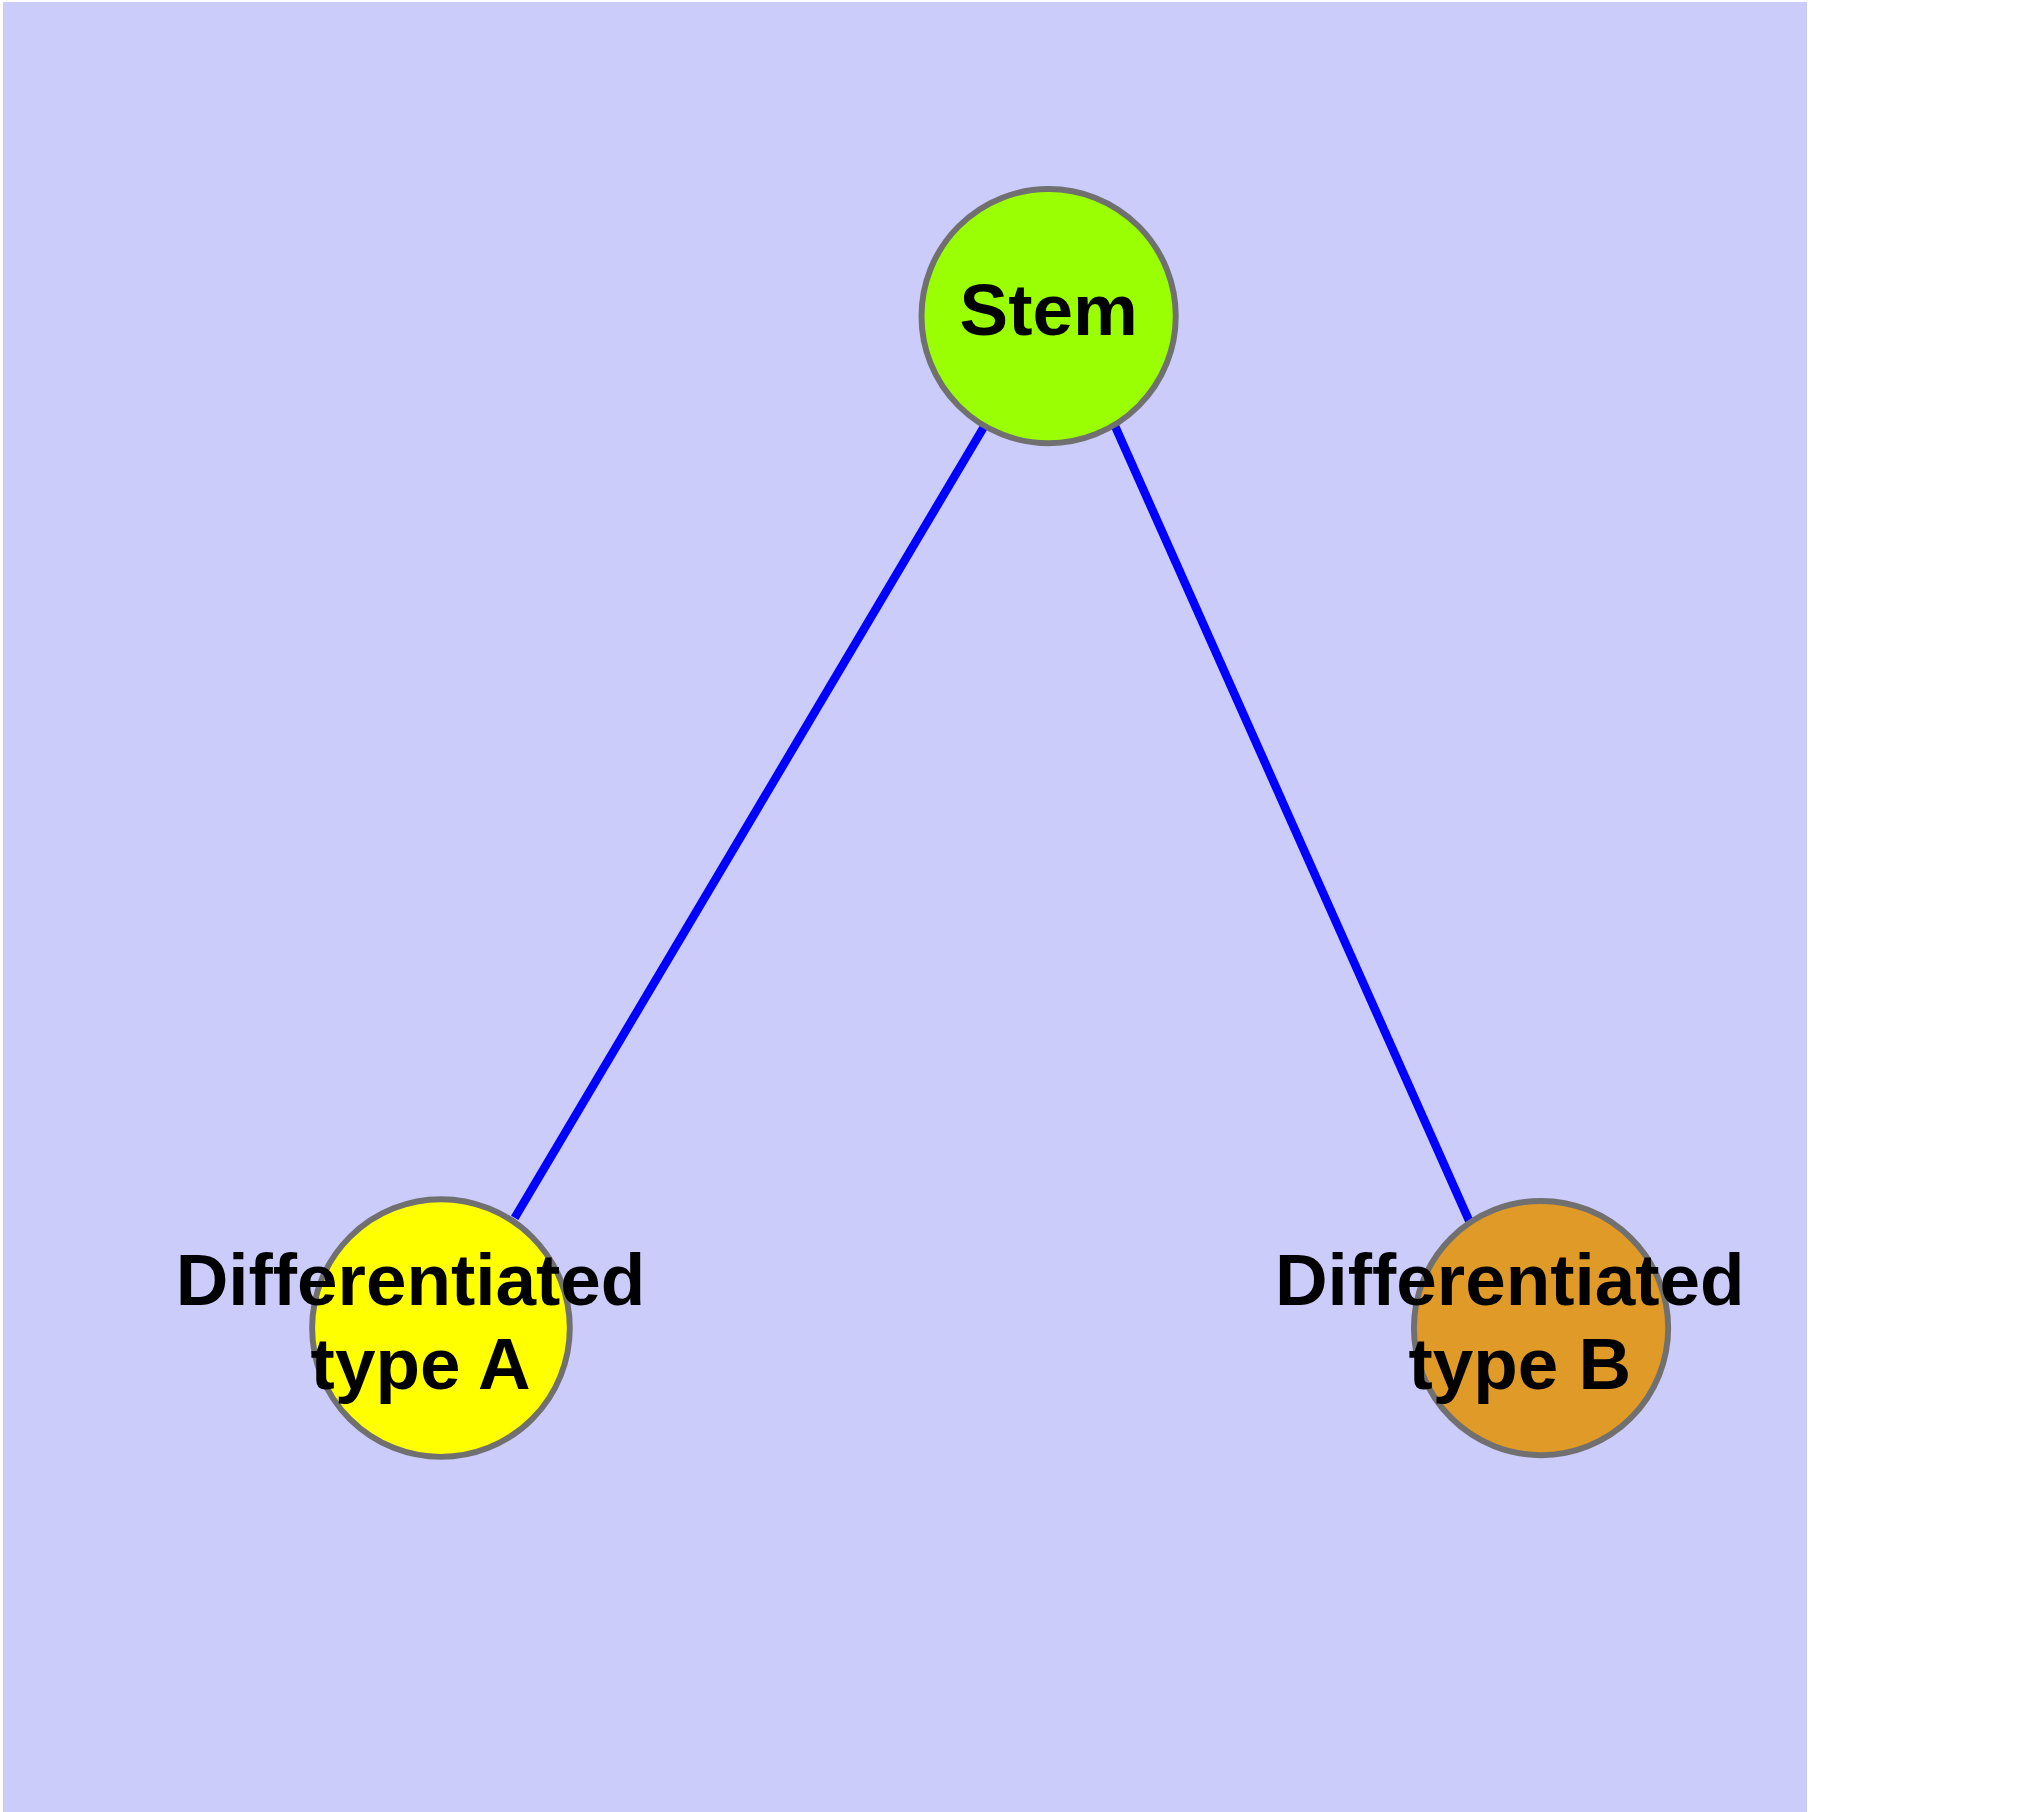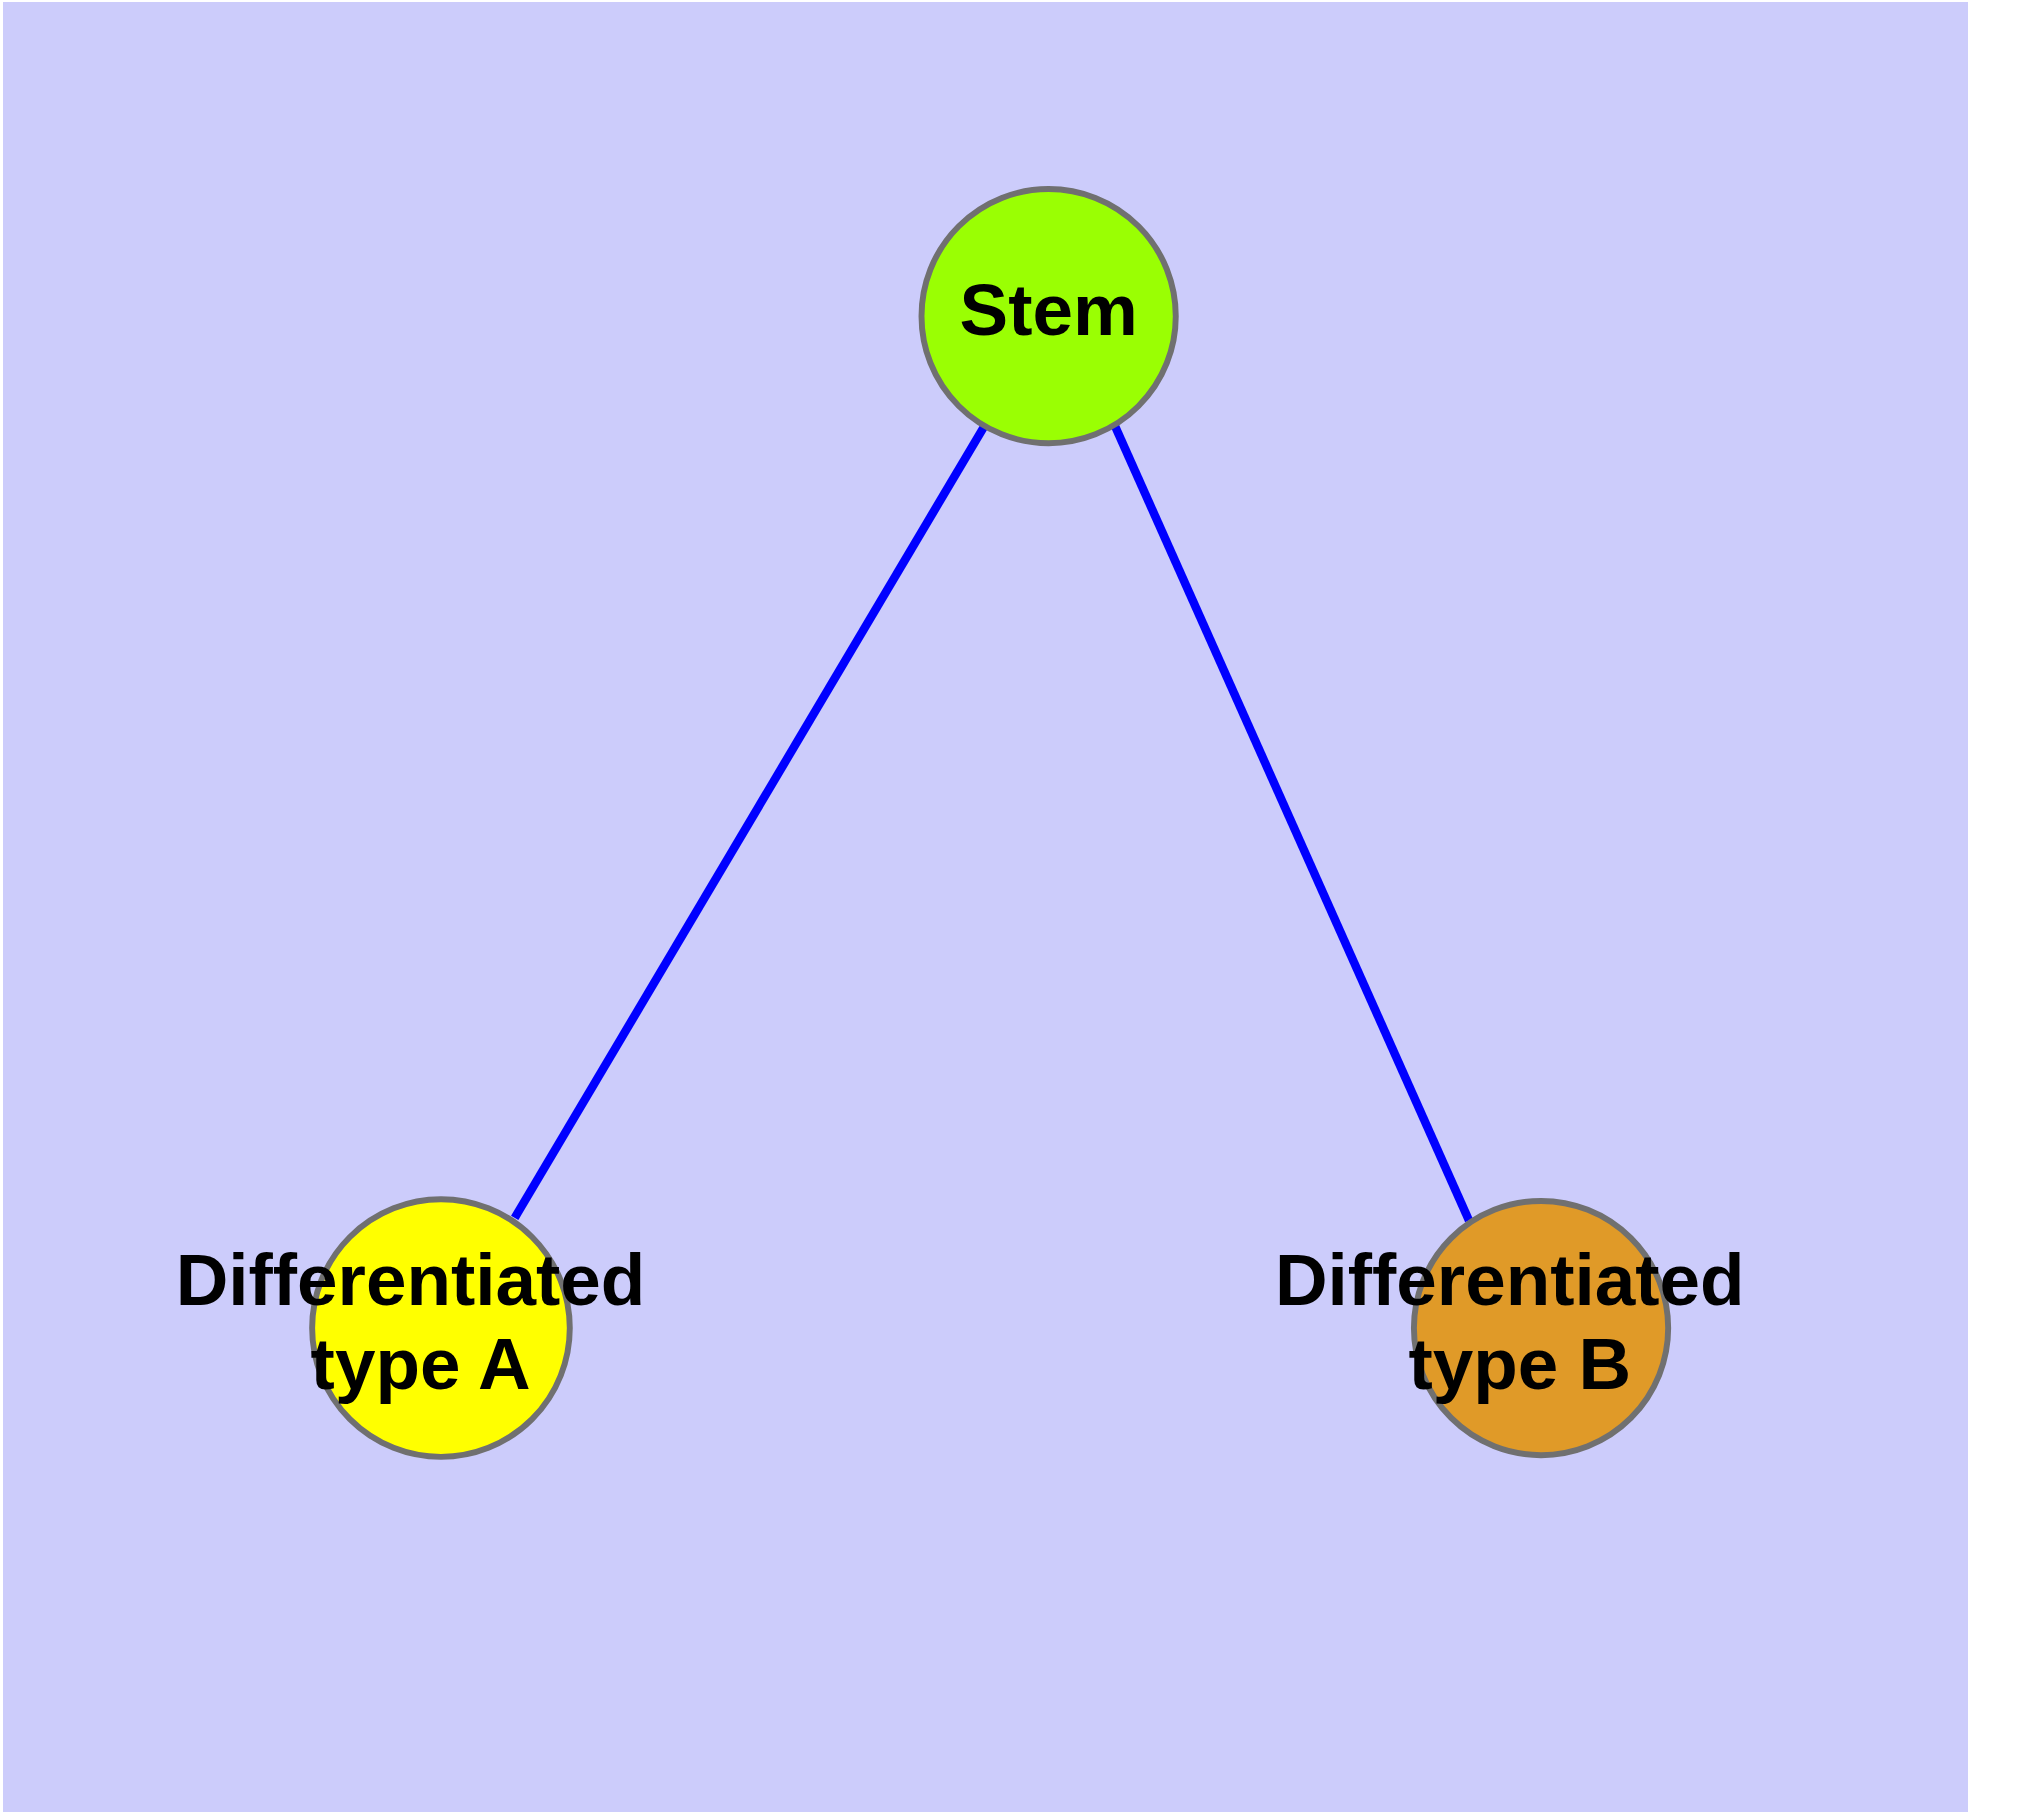--- a/index.html
+++ b/index.html
@@ -3,21 +3,21 @@
 <meta charset="utf-8">
 <title>Cell Differentiation Graph</title>
 <style>
   html, body {
     margin: 0;
     padding: 0;
     background: #ffffff;
   }
   #canvas {
     position: relative;
-    width: 1968px;
+    width: 1807px;
     height: 1812px;
     overflow: hidden;
     background: #ffffff;
     font-family: "Liberation Sans", sans-serif;
   }
   #plot-area {
     position: absolute;
     left: 2.5px;
     top: 1.7px;
     width: 2018px;

